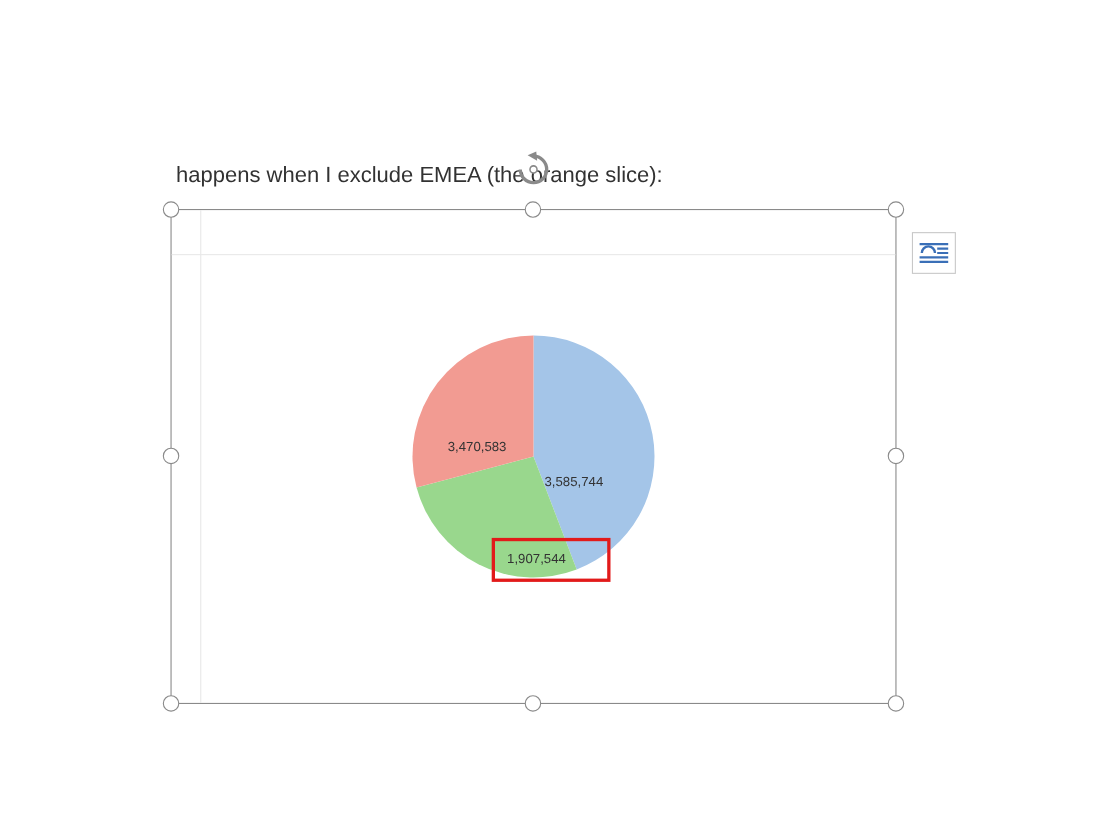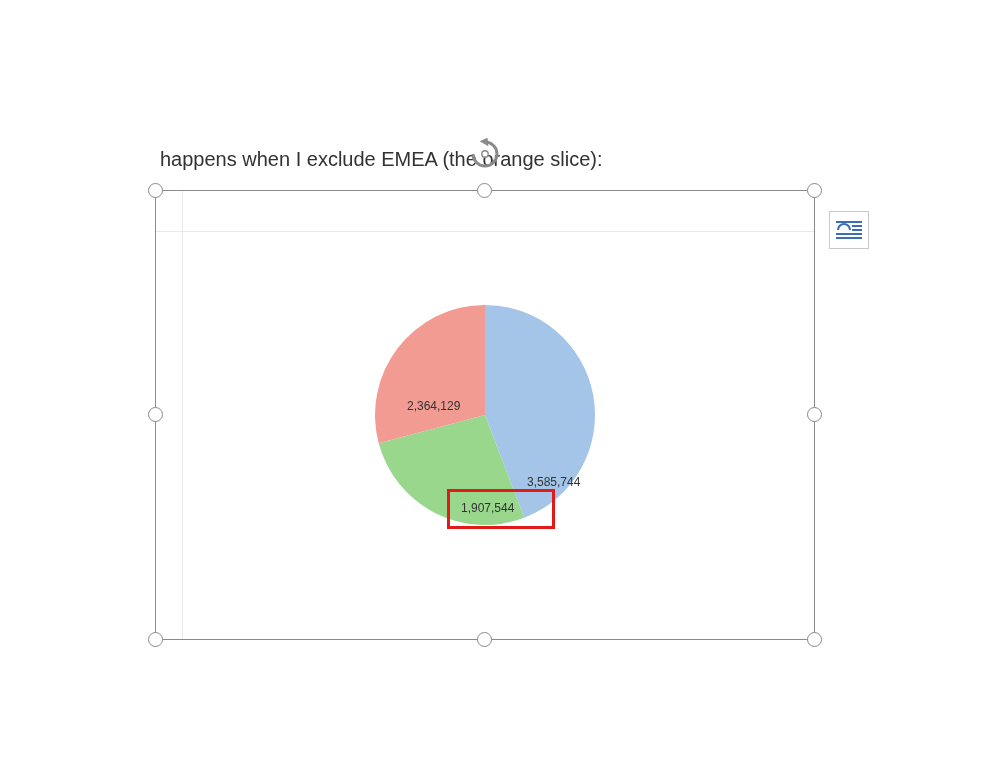--- a/index.html
+++ b/index.html
@@ -87,21 +87,21 @@
       width: 232px;
       height: 232px;
     }
     .pie-container svg { display: block; }
     .data-label {
       position: absolute;
       font-size: 12px;
       color: #333333;
       white-space: nowrap;
     }
-    .lbl-blue  { left: 158px; top: 132px; margin-top: 44px; }
+    .lbl-blue  { left: 126px; top: 132px; }
     .lbl-green { left:  92px; top: 202px; }
     .lbl-red   { left:  38px; top: 100px; }
     .highlight-box {
       position: absolute;
       border: 3px solid #e21a1a;
       left: 78px;
       top: 190px;
       width: 108px;
       height: 40px;
     }
@@ -144,16 +144,16 @@
   </div>
 
   <div class="pie-container">
     <svg id="pie-svg" viewBox="0 0 232 232" width="232" height="232">
         <path d="M 116 116 L 116 6 A 110 110 0 0 1 155.27336214789085 218.75019720467992 Z" fill="#a4c5e8"></path>
         <path d="M 116 116 L 155.27336214789085 218.75019720467992 A 110 110 0 0 1 9.691194468471792 144.2566428731319 Z" fill="#99d78d"></path>
         <path d="M 116 116 L 9.691194468471792 144.2566428731319 A 110 110 0 0 1 115.99999999999999 6 Z" fill="#f29b92"></path>
       </svg>
     <div class="data-label lbl-blue">3,585,744</div>
     <div class="data-label lbl-green">1,907,544</div>
-    <div class="data-label lbl-red">2,364,129</div>
+    <div class="data-label lbl-red">3,470,583</div>
     <div class="highlight-box"></div>
   </div>
 </div>
 
 </body></html>

